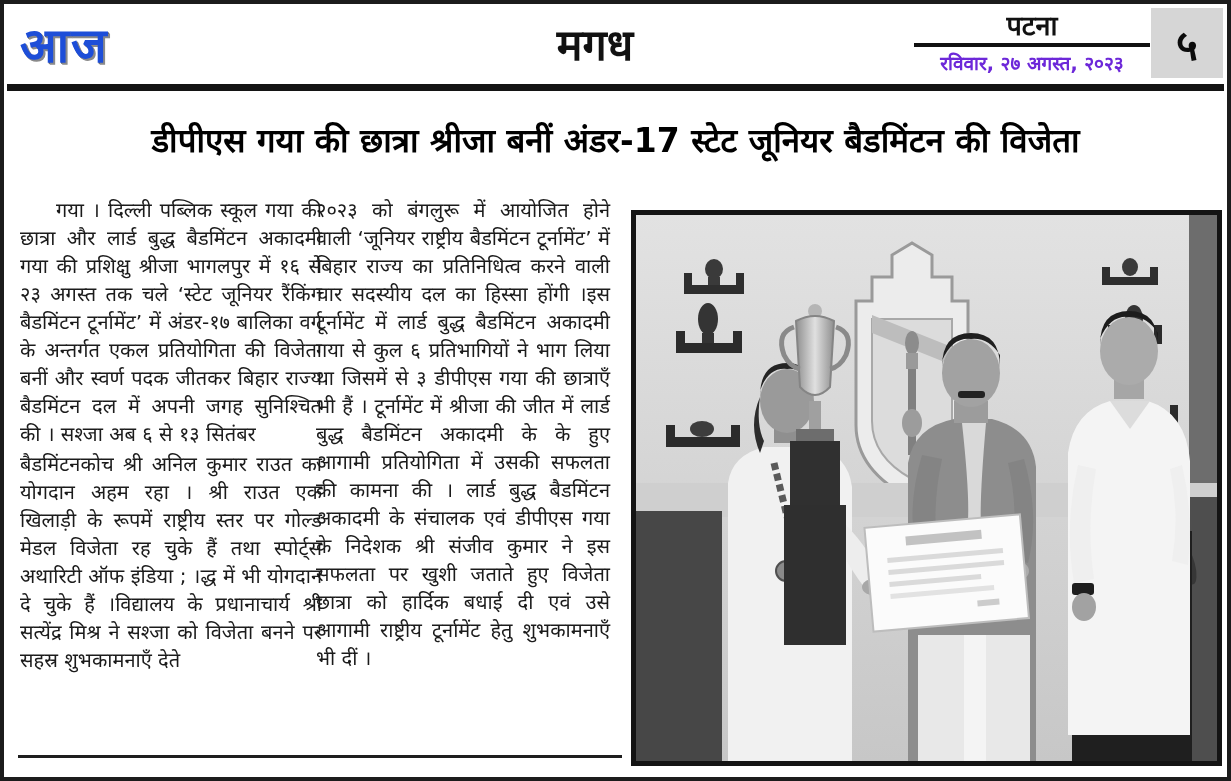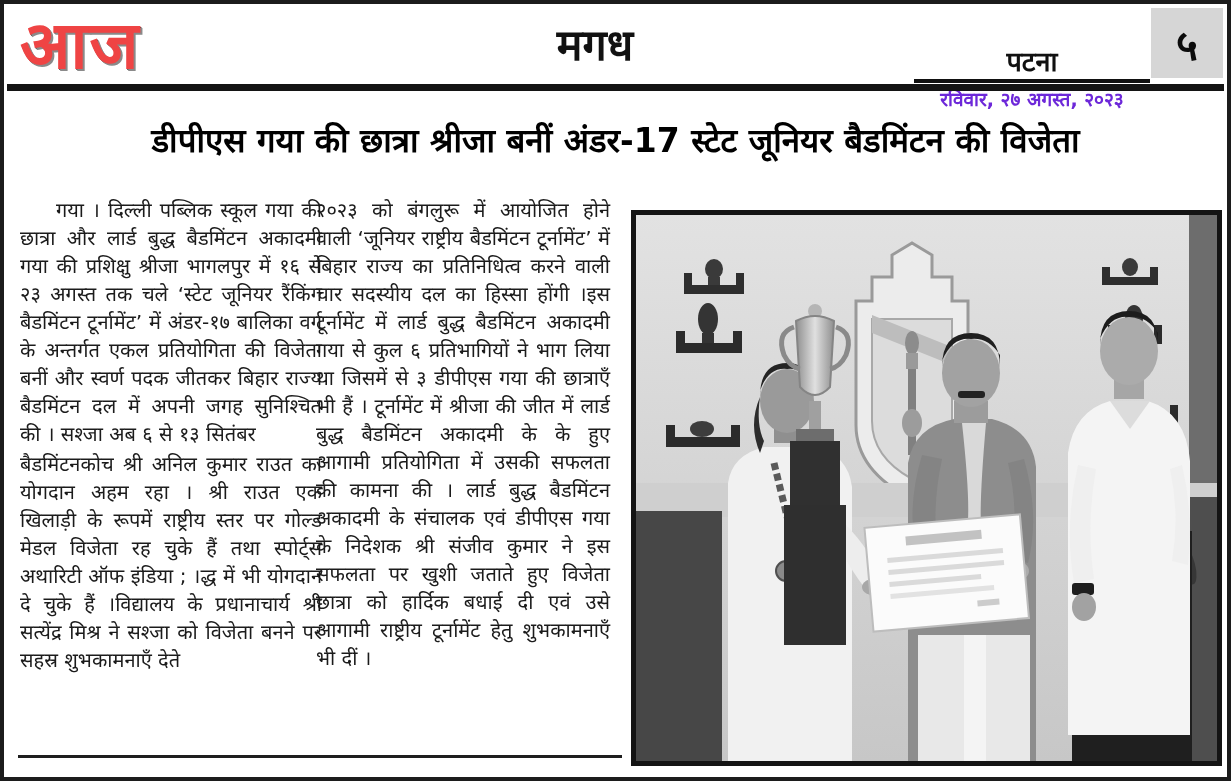--- a/index.html
+++ b/index.html
@@ -6,32 +6,32 @@
   html,body { background:#e9e9e9; }
   body { width:1231px; height:781px; font-family:"DejaVu Sans", sans-serif; }
   .page {
     position:absolute; left:0; top:0; width:1231px; height:781px;
     background:#ffffff; border:4px solid #1c1c1c;
   }
   
   .masthead {
     position:absolute; left:16px; top:6px; width:200px; height:72px;
     font-family:"DejaVu Serif", serif;
-    font-size:66px; font-weight:900; color:#ef4444; line-height:70px;
+    font-size:48px; font-weight:900; color:#1d4ed8; line-height:70px;
     text-shadow:2px 2px 0 #8a8a8a, 1px 1px 0 #444;
     letter-spacing:2px;
   }
   .section-title {
     position:absolute; left:406px; top:8px; width:370px; height:66px;
     text-align:center; font-size:43px; font-weight:800; color:#111; line-height:66px;
   }
   .city-block {
     position:absolute; left:908px; top:6px; width:240px; height:72px; text-align:center;
   }
-  .city-name { font-size:27px; font-weight:800; color:#111; line-height:32px;margin-top:36px; }
+  .city-name { font-size:27px; font-weight:800; color:#111; line-height:32px; }
   .city-rule { height:4px; background:#111; margin:1px 2px 3px 2px; }
   .date-line { font-size:19px; font-weight:700; color:#6d28d9; line-height:26px; }
   .page-num-box {
     position:absolute; right:4px; top:4px; width:72px; height:70px;
     background:#d6d6d6; display:flex; align-items:center; justify-content:center;
     font-size:42px; font-weight:900; color:#0b0b0b;
   }
   .header-rule {
     position:absolute; left:3px; right:3px; top:80px; height:7px; background:#141414;
   }

